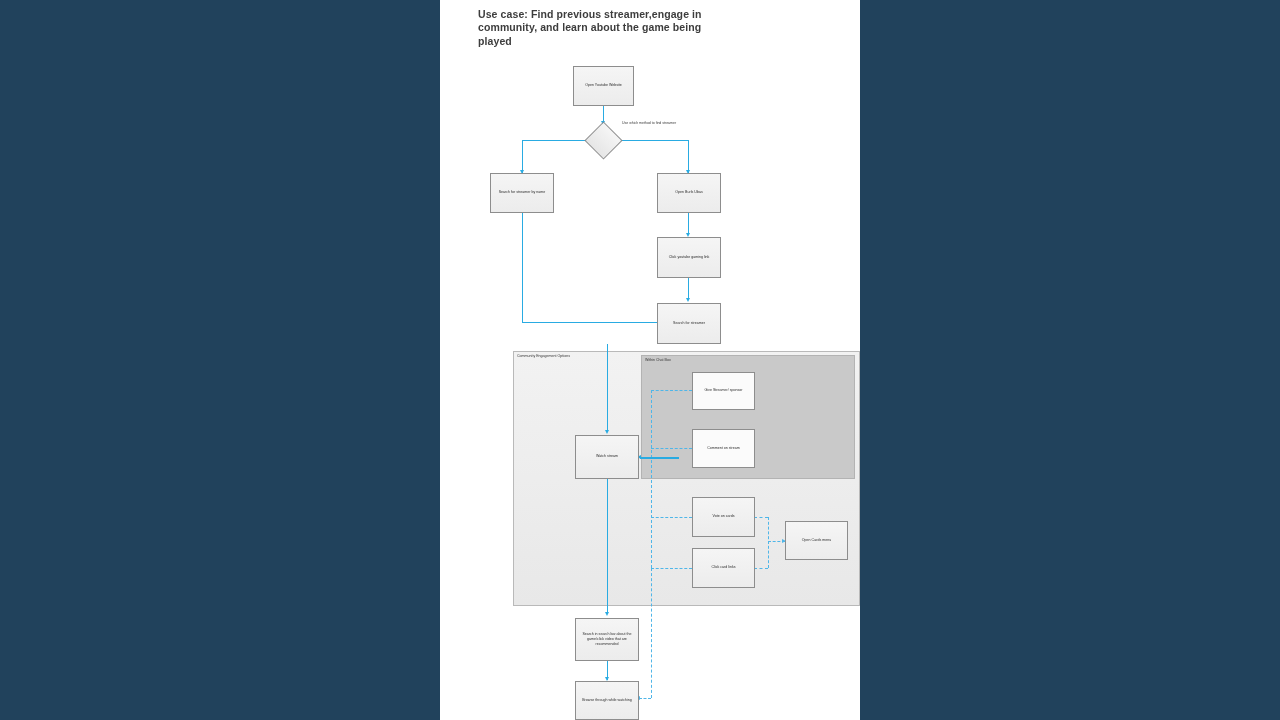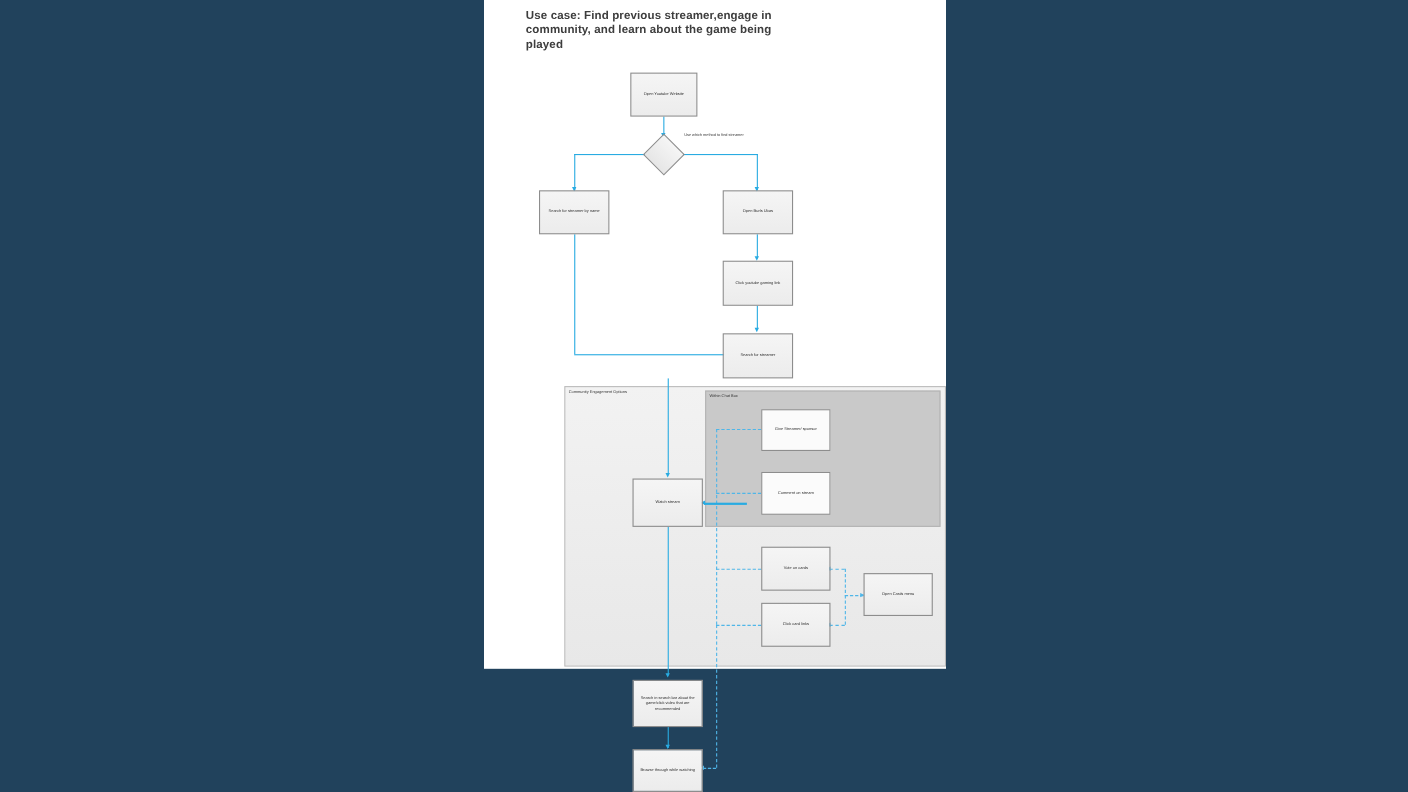--- a/index.html
+++ b/index.html
@@ -5,21 +5,21 @@
   * { box-sizing: border-box; }
   html, body { margin:0; padding:0; }
   body {
     width:1280px; height:720px;
     background:#21425c;
     font-family:"Liberation Sans", sans-serif;
     overflow:hidden;
   }
   #canvas {
     position:absolute; left:440px; top:0;
-    width:420px; height:608px;
+    width:420px; height:720px;
     background:#ffffff;
   }
   #diagram { position:absolute; left:0; top:0; width:420px; height:720px; }
 
   .title {
     position:absolute; left:38px; top:8px; width:250px;
     font-size:10.5px; font-weight:bold; color:#3d3d3d;
     line-height:1.28; letter-spacing:0.1px;
   }
   .title .lead { font-weight:bold; }

